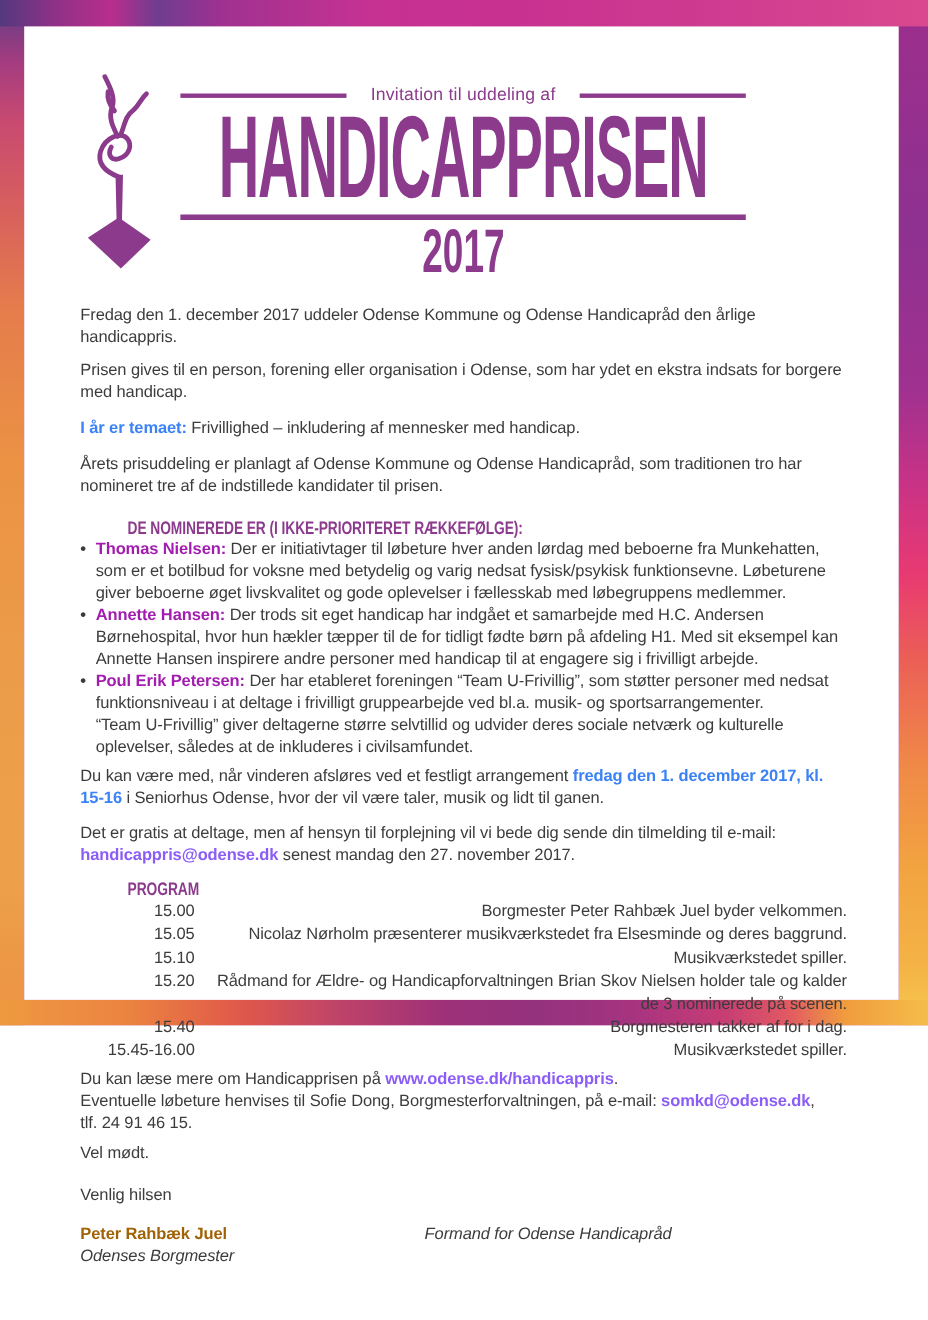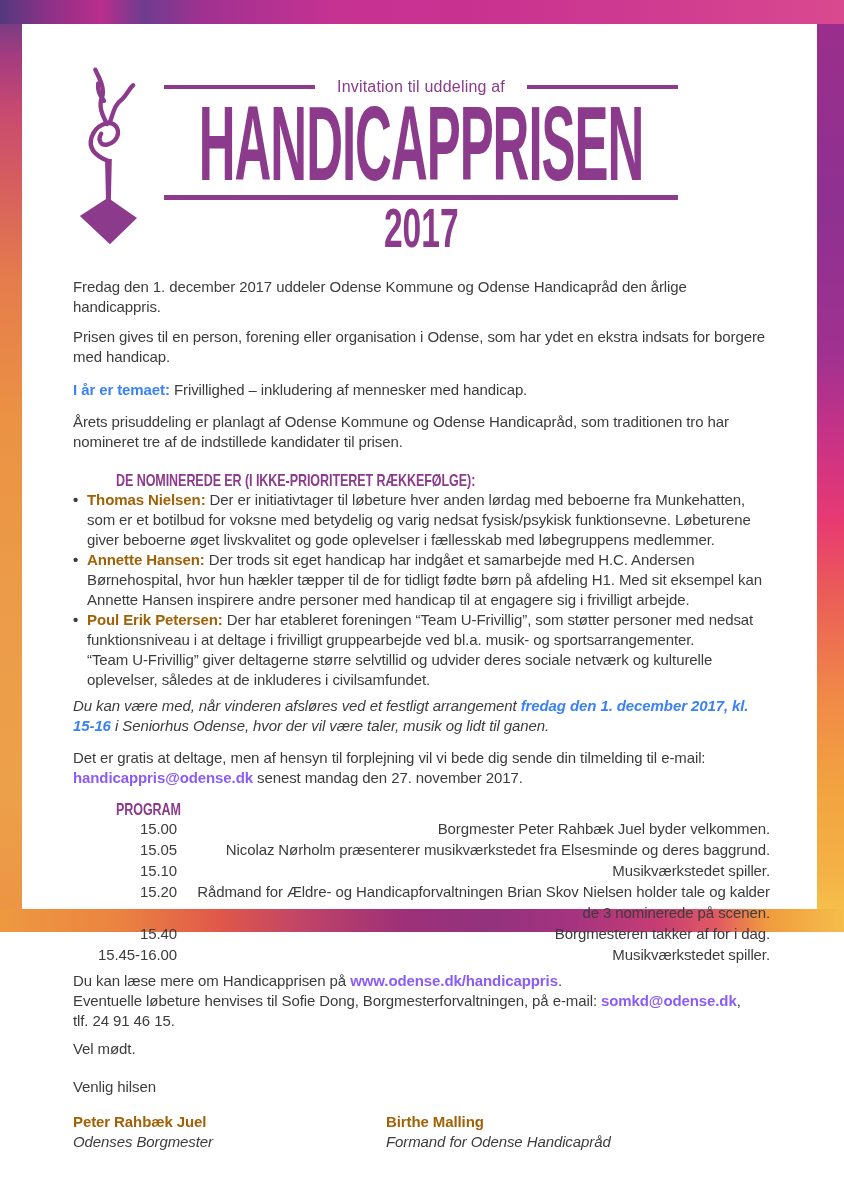--- a/index.html
+++ b/index.html
@@ -40,22 +40,22 @@
   .p1{margin-top:253px;}
   .p2{margin-top:10px;}
   .p3{margin-top:13px;}
   .p4{margin-top:12px;}
   b.dark{color:#3b82f6;}
   .sec-heading{margin-top:19px;height:16px;color:#8c3b8c;margin-left:43px;}
   .sec-heading span{display:inline-block;font-weight:bold;font-size:16.5px;line-height:16px;transform:scaleX(.76);transform-origin:left;white-space:nowrap;}
   .bullets{margin-top:3px;}
   .bullet{position:relative;padding-left:14px;}
   .bullet::before{content:"\2022";position:absolute;left:0;top:0;font-weight:bold;color:#3c3c3c;}
-  .nominee-name{color:#a16207;font-weight:bold;}
-  .event-p{margin-top:6px;font-style:italic;}
+  .nominee-name{color:#a21caf;font-weight:bold;}
+  .event-p{margin-top:6px;}
   .signup-p{margin-top:12px;}
   .linklike{color:#8b5cf6;font-weight:bold;text-decoration:none;cursor:pointer;}
   .program-heading{margin-top:12px;}
   .program-list{margin-top:2px;line-height:21px;}
   .prog-row{display:flex;text-align:right;}
   .prog-time{width:104px;flex-shrink:0;}
   .prog-text{flex:1;}
   .closing1{margin-top:6px;}
   .farewell{margin-top:8px;}
   .regards{margin-top:18px;}
@@ -157,20 +157,19 @@
 
       <p class="farewell">Vel mødt.</p>
       <p class="regards">Venlig hilsen</p>
 
       <div class="sig-row">
         <div class="sig">
           <div class="sig-name">Peter Rahbæk Juel</div>
           <div class="sig-title">Odenses Borgmester</div>
         </div>
         <div class="sig">
-          <div class="sig-name">Birthe Malling</div>
           <div class="sig-title">Formand for Odense Handicapråd</div>
         </div>
       </div>
 
     </div>
   </div>
 </div>
 
 </body></html>

